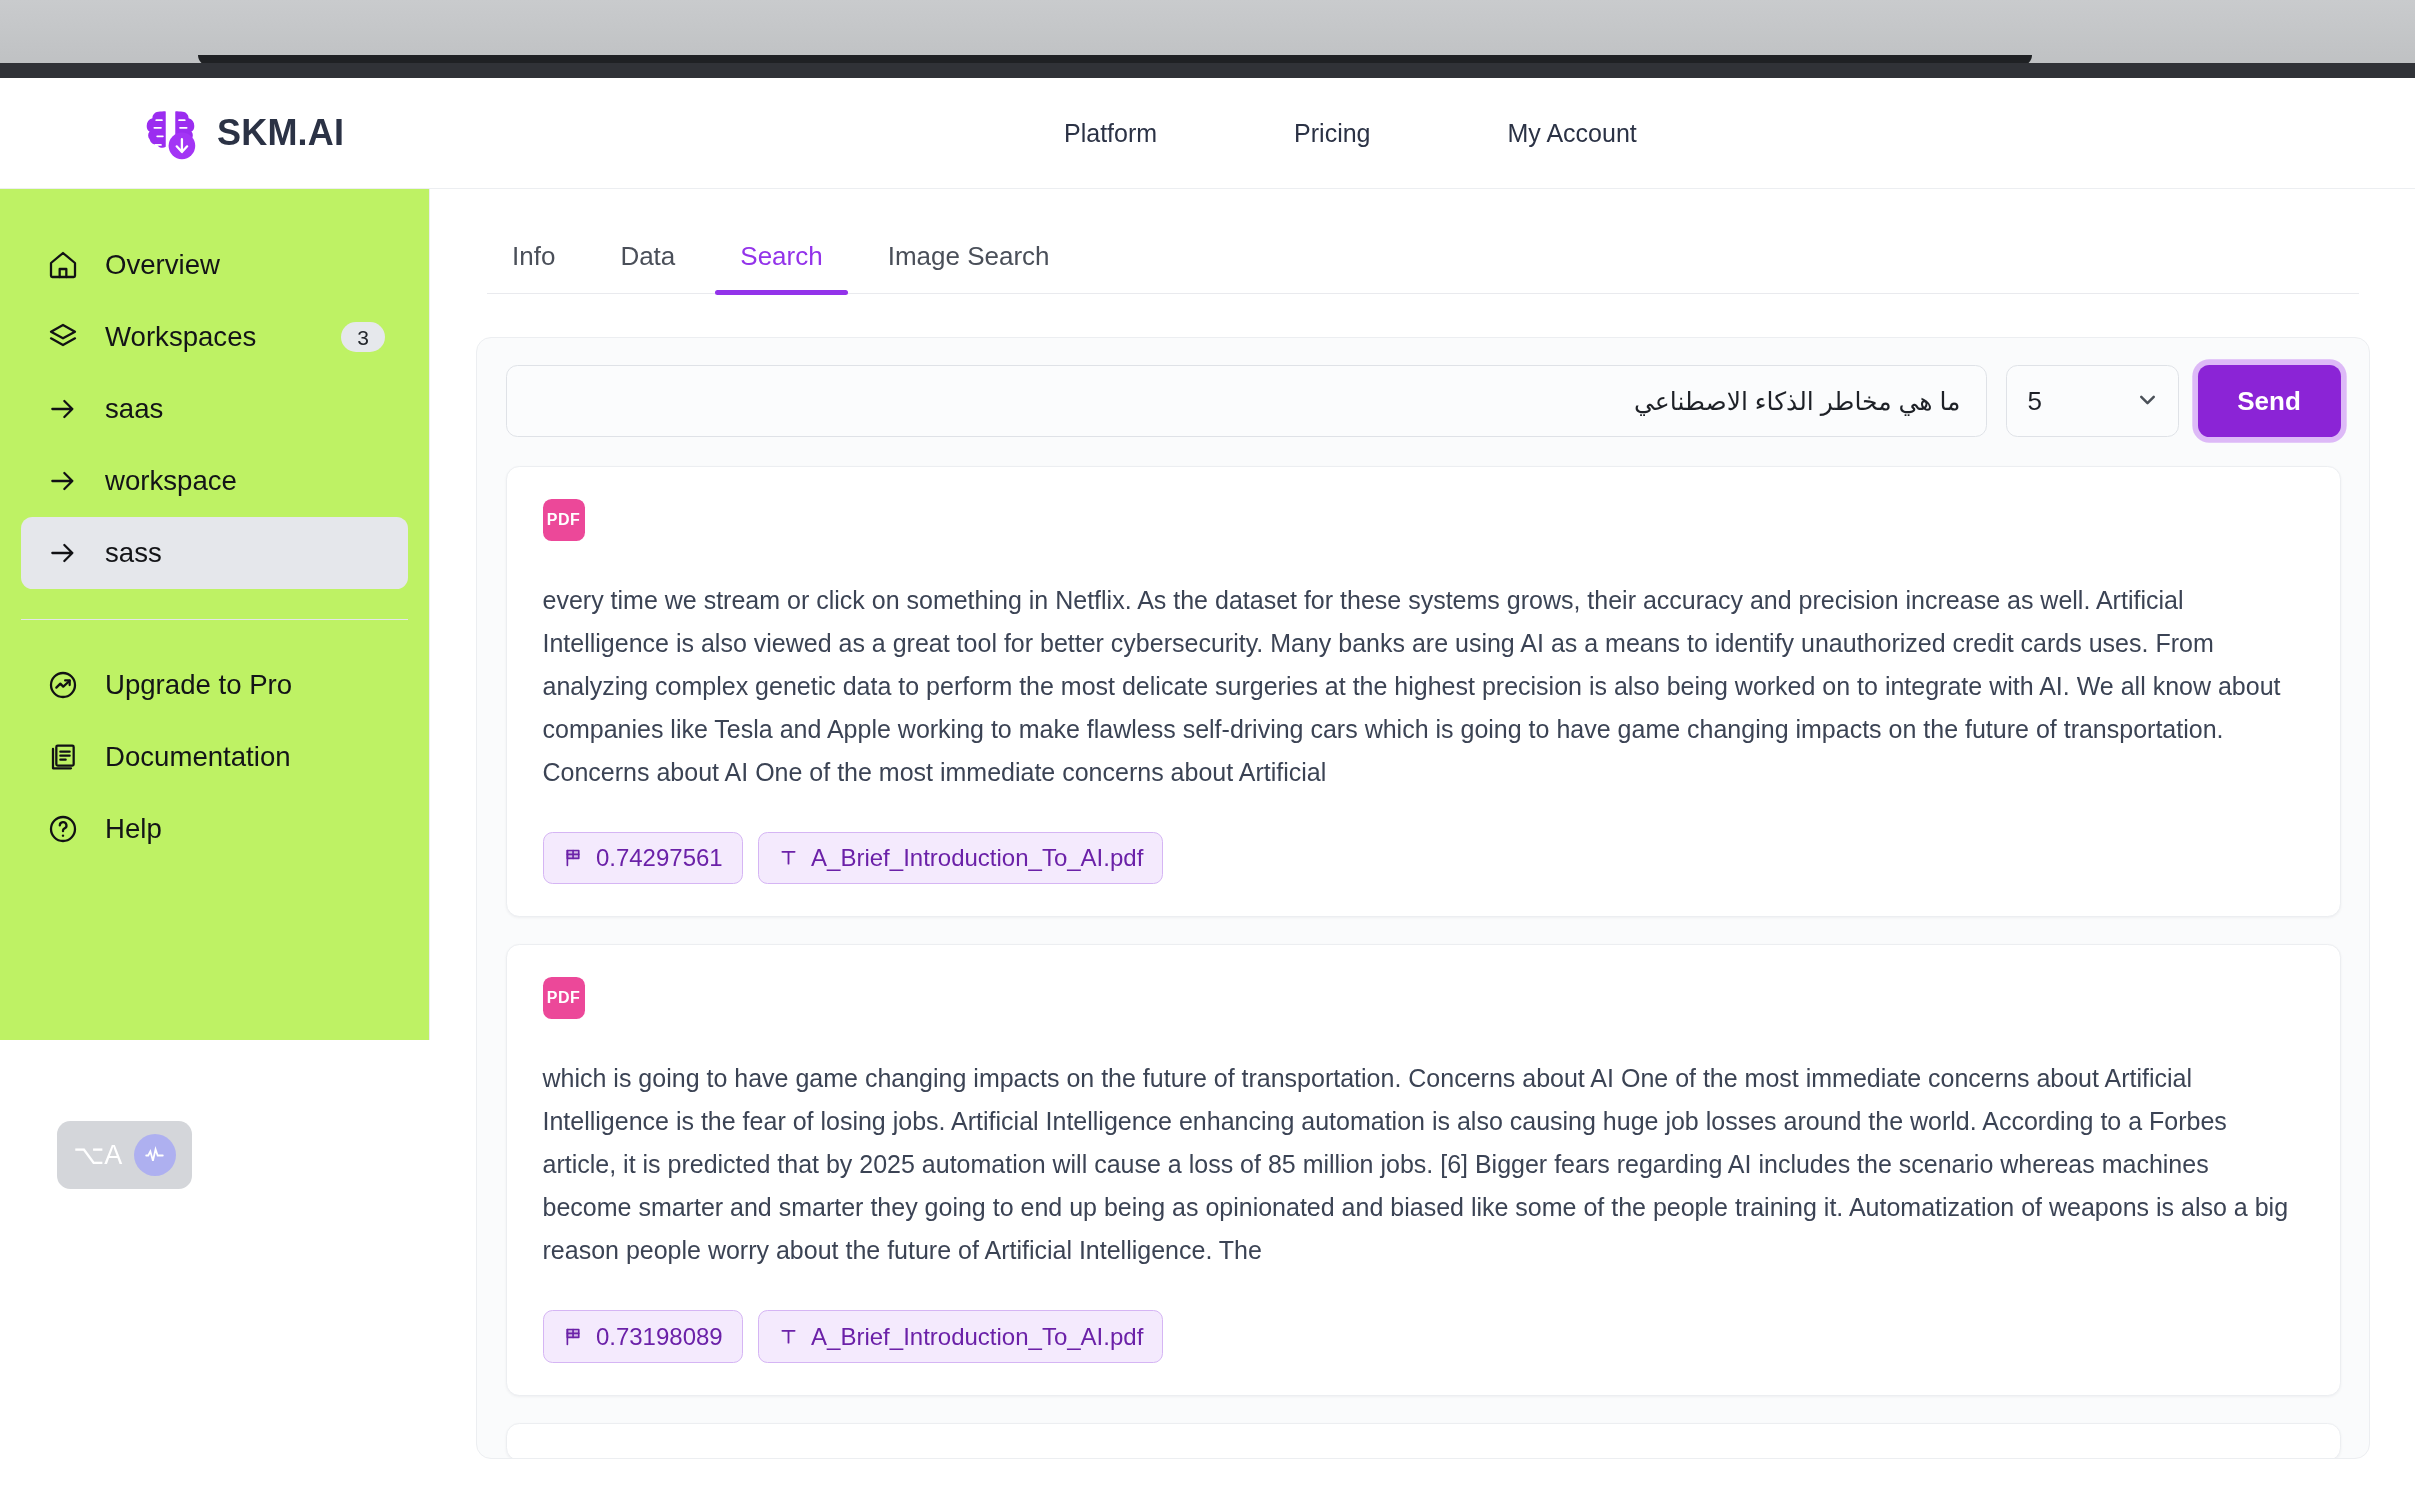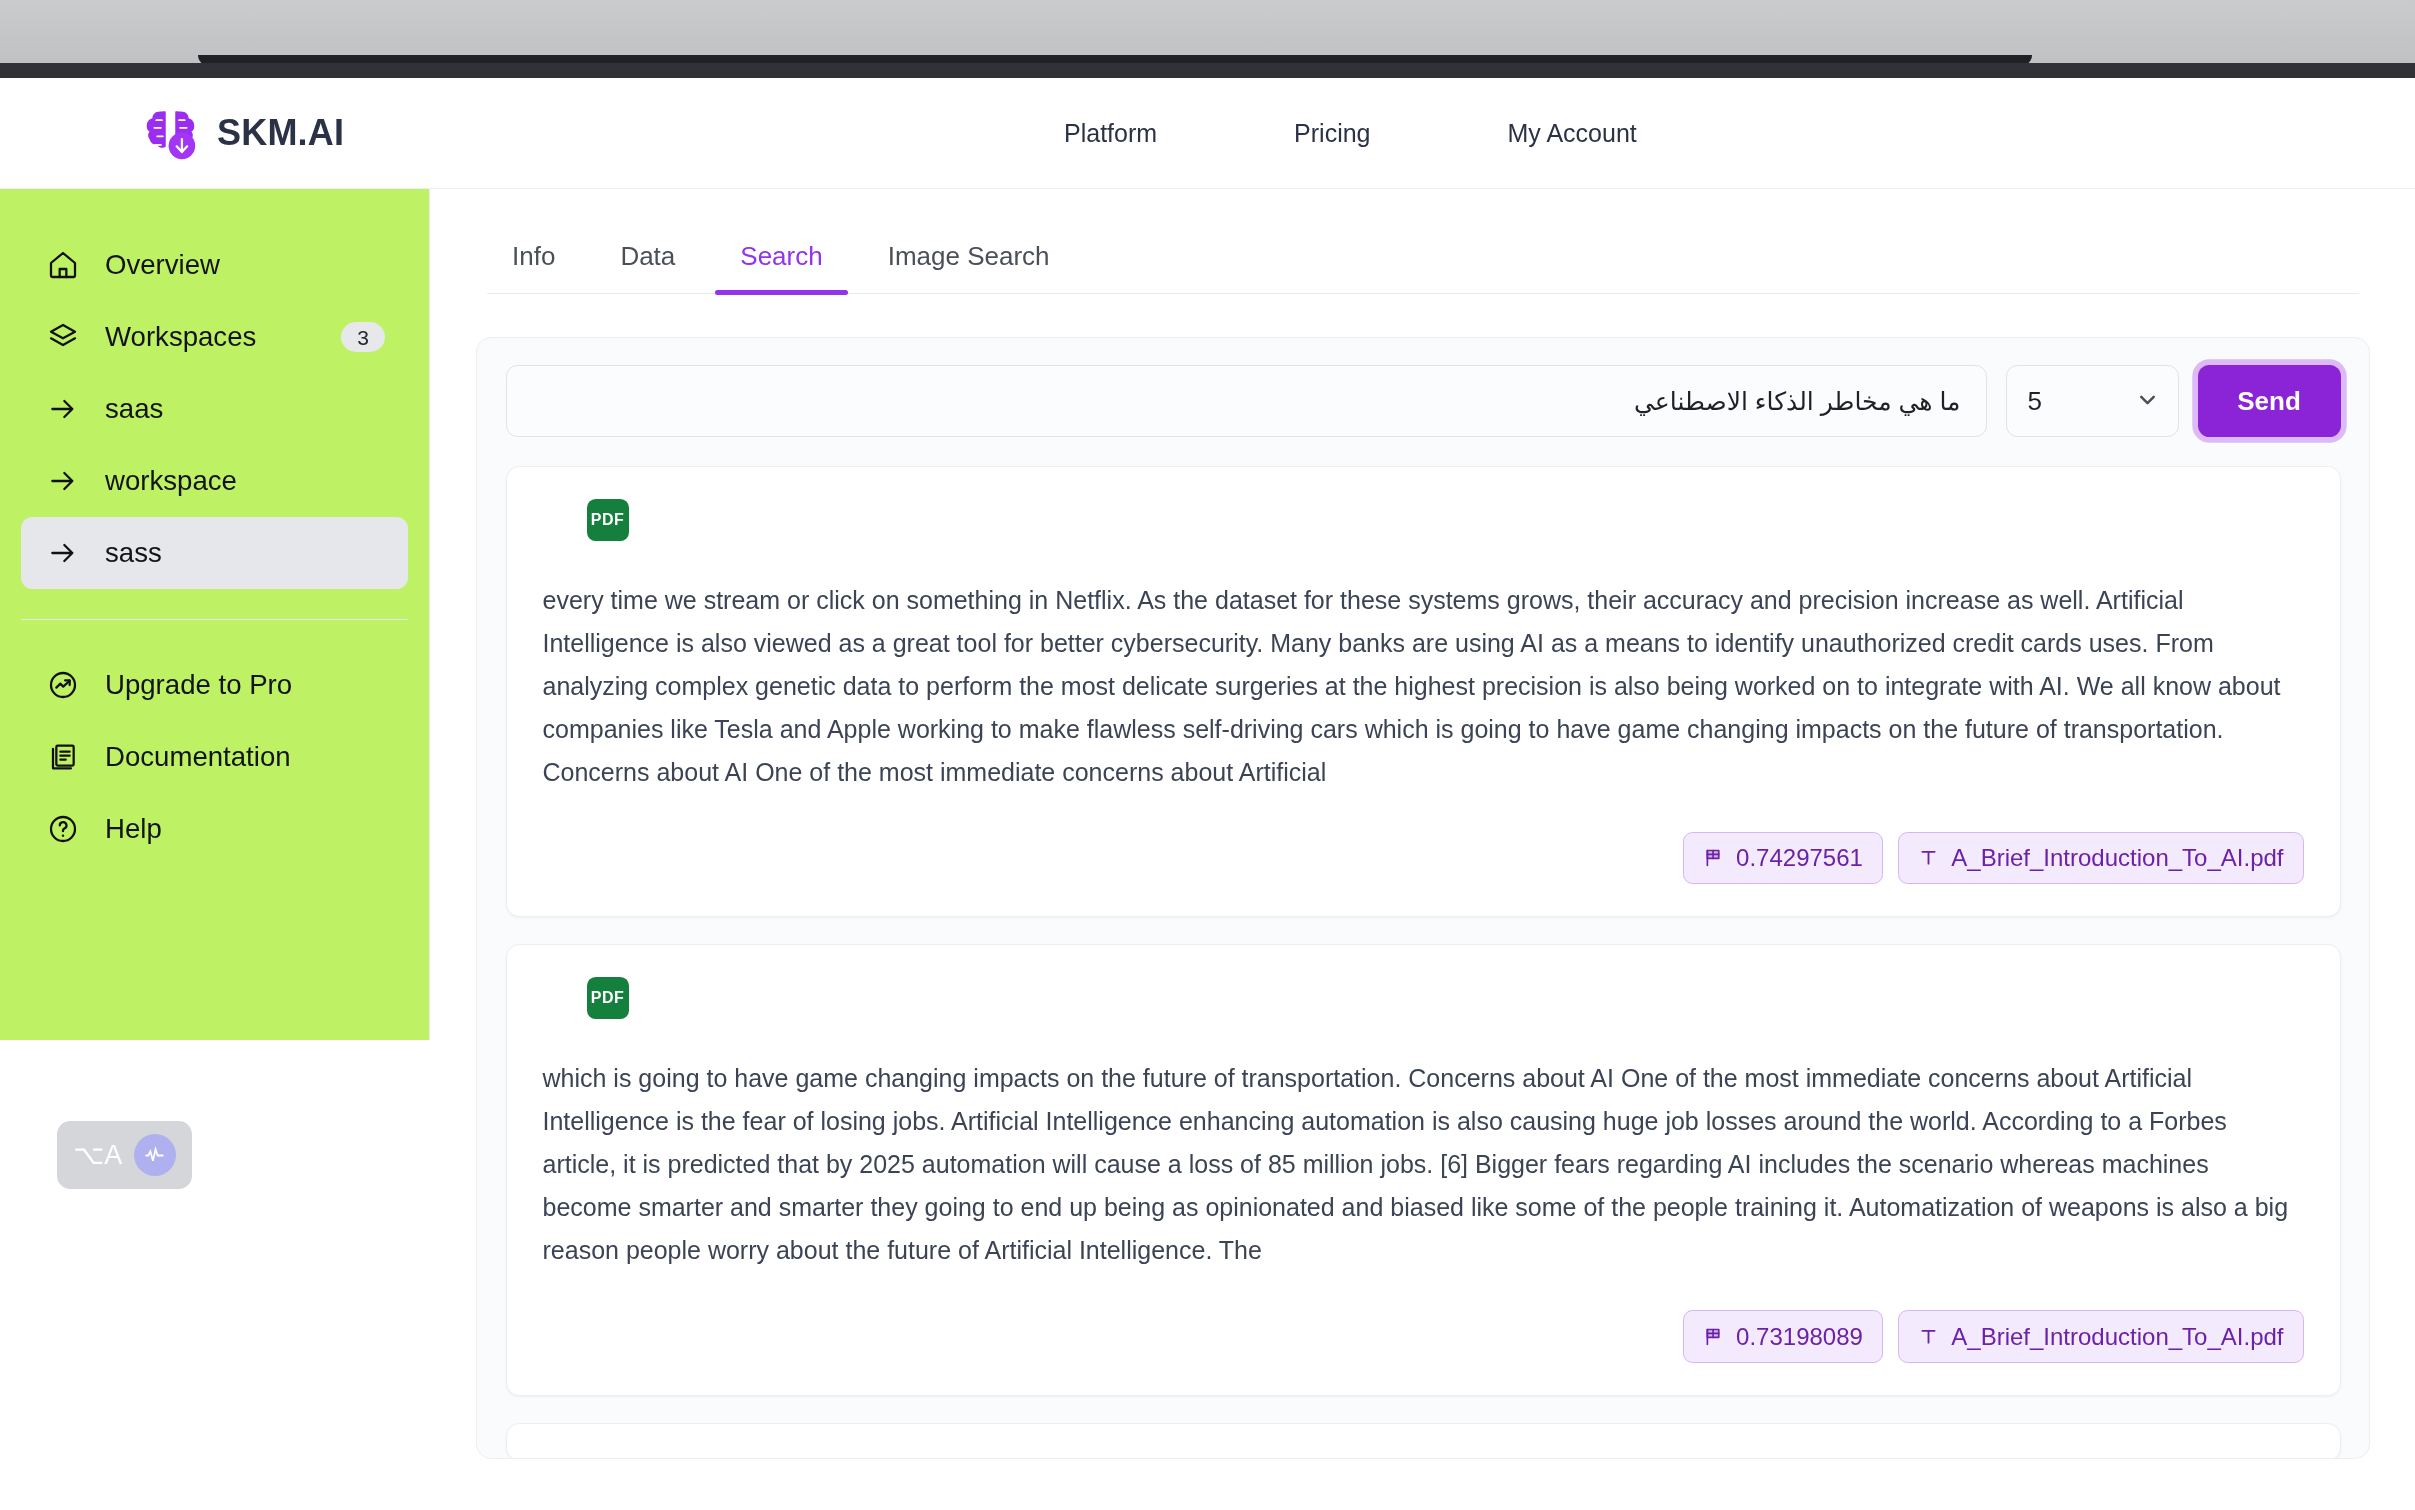--- a/index.html
+++ b/index.html
@@ -124,31 +124,30 @@
   }
 
   .results { margin-top: 28.5px; }
   .result-card {
     background: #ffffff; border: 1px solid #eceef1; border-radius: 13.3px;
     box-shadow: 0 1px 2.9px rgba(16,24,40,.05);
     padding: 32px 36px 32px 36px;
     margin-bottom: 27px;
   }
   .pdf-chip {
-    width: 42px; height: 42px; border-radius: 8.6px; background: #15803d;
+    width: 42px; height: 42px; border-radius: 8.6px; background: #ec4899;
     color: #ffffff; font-size: 16px; font-weight: 800;
     display: flex; align-items: center; justify-content: center;
     letter-spacing: 0.5px;
-    margin-left: 44px;
   }
   .result-text {
     margin-top: 38px;
     font-size: 25px; line-height: 1.72; color: #3b4354;
   }
-  .chips { display: flex; gap: 15px; margin-top: 38px; justify-content: flex-end; }
+  .chips { display: flex; gap: 15px; margin-top: 38px; }
   .chip {
     display: inline-flex; align-items: center; gap: 12.4px;
     background: #f4eafd; border: 1px solid #d5b5f4; border-radius: 9.5px;
     padding: 11.4px 19px; font-size: 24px; color: #6b21a8; white-space: nowrap;
   }
   .chip-icon { display: flex; align-items: center; color: #6b21a8; }
 
   
   .float-widget {
     position: absolute; left: 57px; bottom: 97px;

